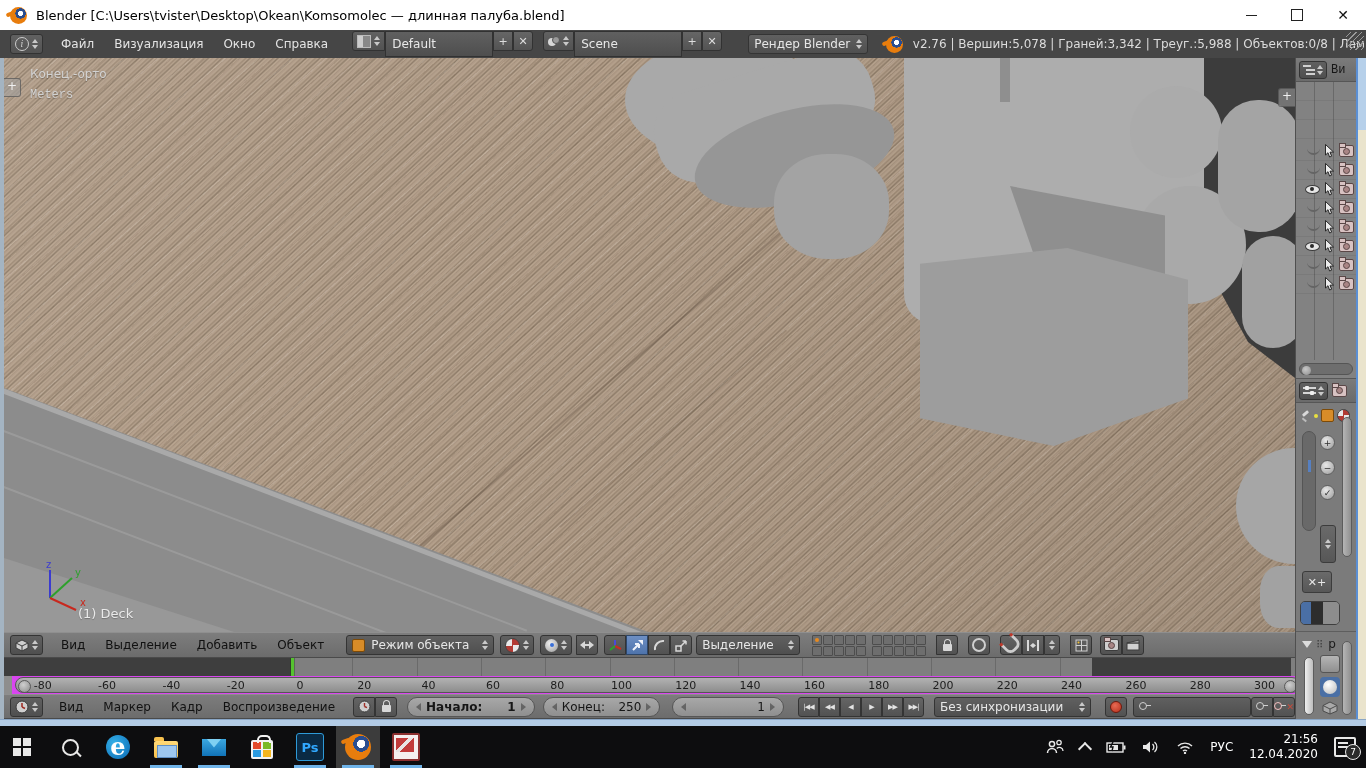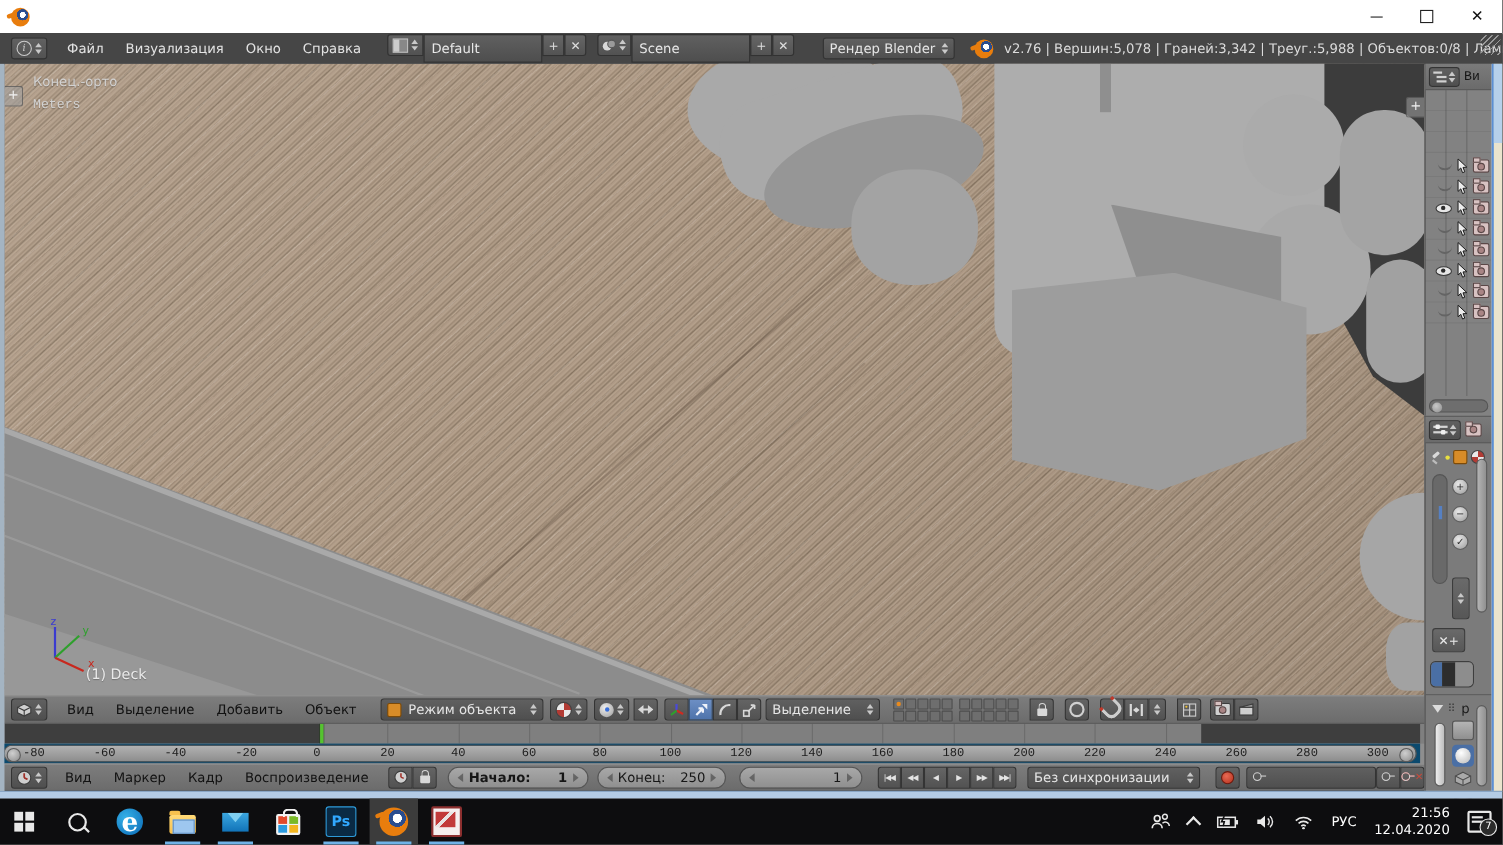--- a/index.html
+++ b/index.html
@@ -85,21 +85,21 @@
   .lockico::before{content:"";position:absolute;left:1px;top:-5px;width:5px;height:5px;border:1.5px solid #d8d8d8;border-bottom:none;border-radius:4px 4px 0 0;}
   .propo{width:10px;height:10px;border:2px solid #d0d0d0;border-radius:50%;}
   .magnet{position:relative;width:11px;height:11px;border:3px solid #cdcdcd;border-bottom:none;border-radius:7px 7px 0 0;transform:rotate(135deg);}
   .magnet::before,.magnet::after{content:"";position:absolute;bottom:-2px;width:3px;height:3px;background:#c0392b;}
   .magnet::before{left:-3px}.magnet::after{right:-3px}
   
   .tl-canvas{position:absolute;left:4px;top:658px;width:1291px;height:18px;background:#7f7f7f;overflow:hidden;}
   .rtick{position:absolute;top:0;width:1px;height:18px;background:rgba(0,0,0,.16);}
   .tl-before,.tl-after{position:absolute;top:0;height:18px;background:#3e3e3e;}
   .tl-playhead{position:absolute;top:0;width:3px;height:18px;background:#55c32f;box-shadow:0 0 0 1px rgba(20,60,10,.35);}
-  .tl-rulerwrap{position:absolute;left:0;top:676px;width:1291px;height:18px;background:#0c4a6e;font-family:Liberation Mono, monospace;}
+  .tl-rulerwrap{position:absolute;left:12px;top:676px;width:1291px;height:18px;background:#d946ef;}
   .tl-pill{position:absolute;left:3px;top:1px;width:1285px;height:16px;border-radius:9px;
     background:linear-gradient(#b2b2b2,#8d8d8d);border:1px solid #565656;box-sizing:border-box;}
   .rnum{position:absolute;top:1px;transform:translateX(-50%);font-size:11px;color:#1c1c1c;}
   .pill-knob{position:absolute;top:2px;width:11px;height:11px;border-radius:50%;
     background:radial-gradient(circle at 40% 35%,#cfcfcf,#8a8a8a);border:1px solid #5a5a5a;}
   .tl-header{top:694px;height:25px;}
   .npill{height:20px;background:linear-gradient(#a8a8a8,#8f8f8f);border:1px solid #565656;border-radius:10px;
     display:inline-flex;align-items:center;color:#161616;padding:0 8px;box-sizing:border-box;position:relative;}
   .npill .lab{font-size:12px;}
   .npill .val{margin-left:auto;font-size:12px;}
@@ -190,20 +190,21 @@
     border:1.5px solid #e8e8e8;color:#fff;font-size:9px;display:flex;align-items:center;justify-content:center;}
   .gizmo-label{font-size:10px;}
 </style>
 </head>
 <body>
 
 <div id="screen">
 
   <div class="titlebar">
     <span class="blogo"></span>
+    <span class="title-text">Blender [C:\Users\tvister\Desktop\Okean\Komsomolec — длинная палуба.blend]</span>
     <div class="wctrl min">
         <i class="glyph-min"></i>
       </div>
     <div class="wctrl max">
         <i class="glyph-max"></i>
       </div>
     <div class="wctrl close">
         <span class="glyph-close">✕</span>
       </div>
   </div>

